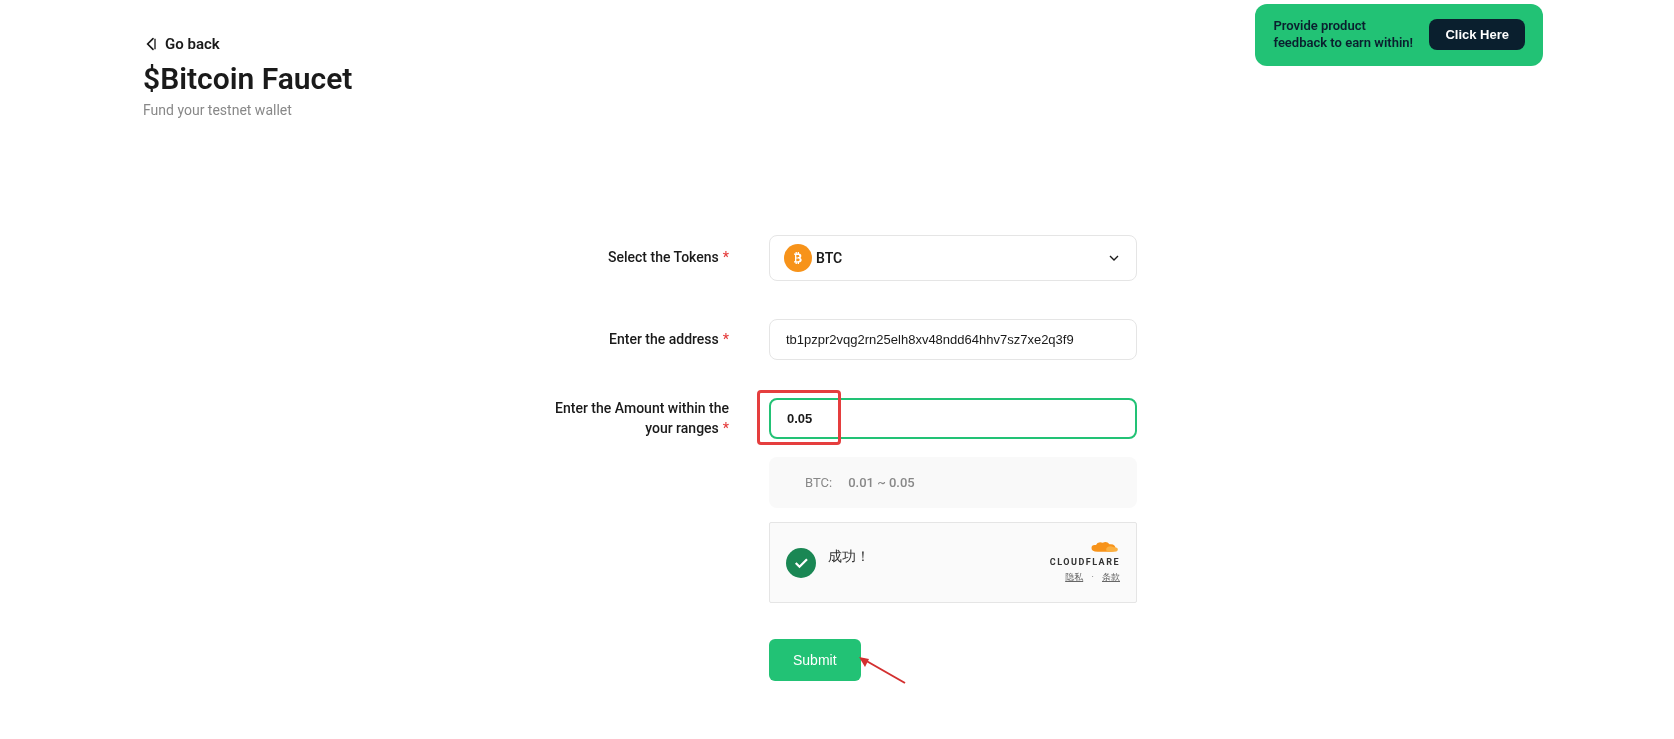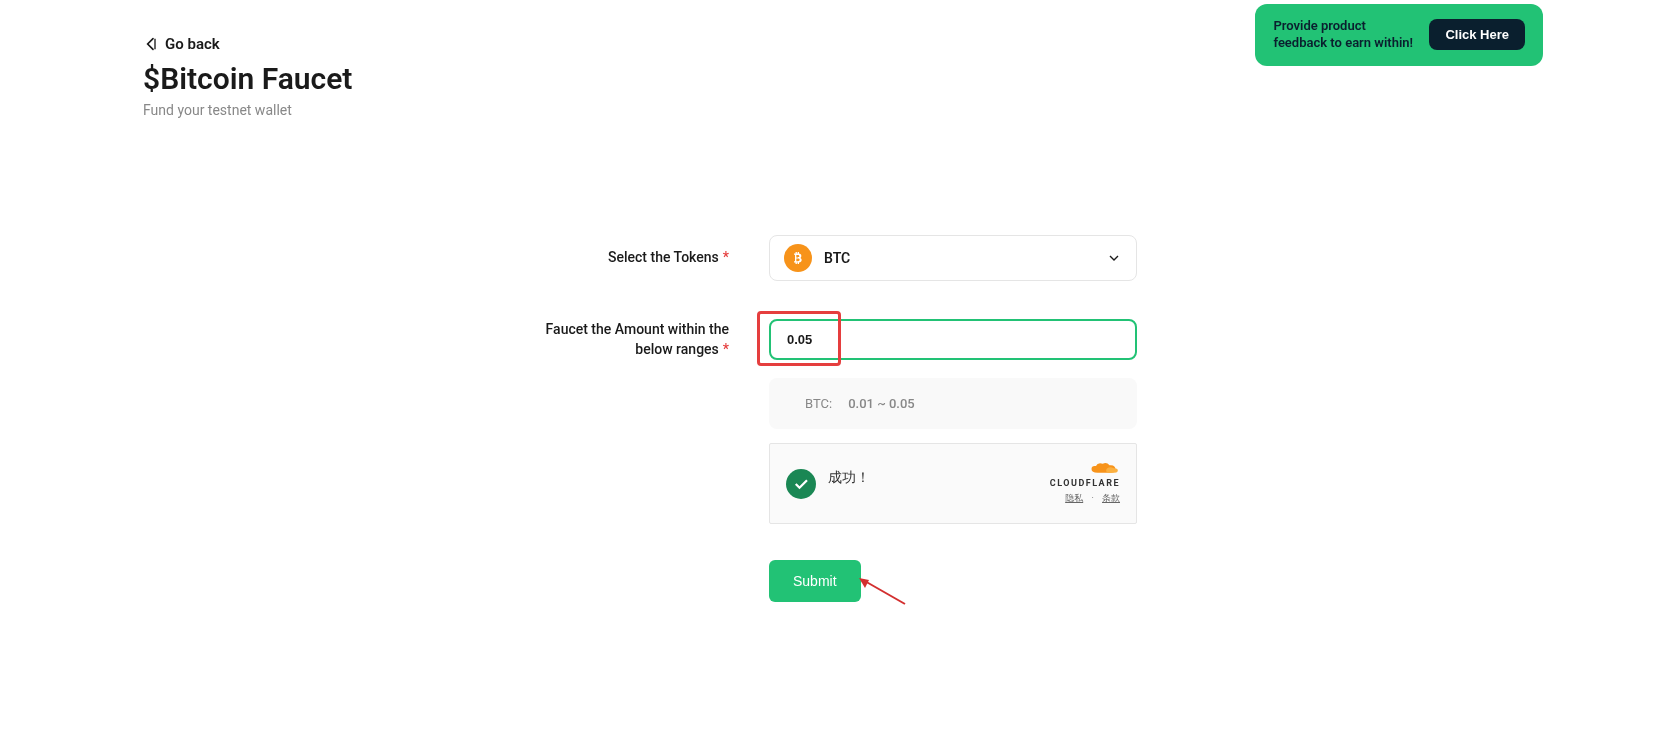--- a/index.html
+++ b/index.html
@@ -106,21 +106,21 @@
     .form-control-wrap {
       flex: 1;
       margin-left: 32px;
     }
     .select-box {
       border: 1px solid #e5e5e5;
       border-radius: 8px;
       padding: 8px 14px;
       display: flex;
       align-items: center;
-      gap: 12px;
+      gap: 4px;
       background: #fff;
       cursor: pointer;
     }
     .btc-icon {
       width: 28px;
       height: 28px;
       background: #f7931a;
       border-radius: 50%;
       display: flex;
       align-items: center;
@@ -301,24 +301,32 @@
           </svg>
         </div>
         <span class="token-name">BTC</span>
         <svg class="chevron" width="16" height="16" viewBox="0 0 24 24" fill="none" stroke="currentColor" stroke-width="2">
           <path d="M6 9l6 6 6-6"></path>
         </svg>
       </div>
     </div>
   </div>
 
+  <div class="form-row">
+    <div class="form-label">
+      <span>Enter the address</span><span class="required">*</span>
+    </div>
+    <div class="form-control-wrap">
+      <input type="text" class="text-input" value="tb1pzpr2vqg2rn25elh8xv48ndd64hhv7sz7xe2q3f9" style="">
+    </div>
+  </div>
 
   <div class="form-row" style="position:relative;">
     <div class="form-label form-label-multiline">
-      <span>Faucet the Amount within the below ranges</span><span class="required">*</span>
+      <span>Enter the Amount within the your ranges</span><span class="required">*</span>
     </div>
     <div class="form-control-wrap" style="position:relative;">
       <input type="text" class="amount-input" value="0.05" style="">
       <div class="highlight-box" style="top:-8px; left:-12px; width:84px; height:55px;"></div>
     </div>
   </div>
 
   <div class="form-row-range">
     <div class="range-box">
       <span class="range-label">BTC:</span>

